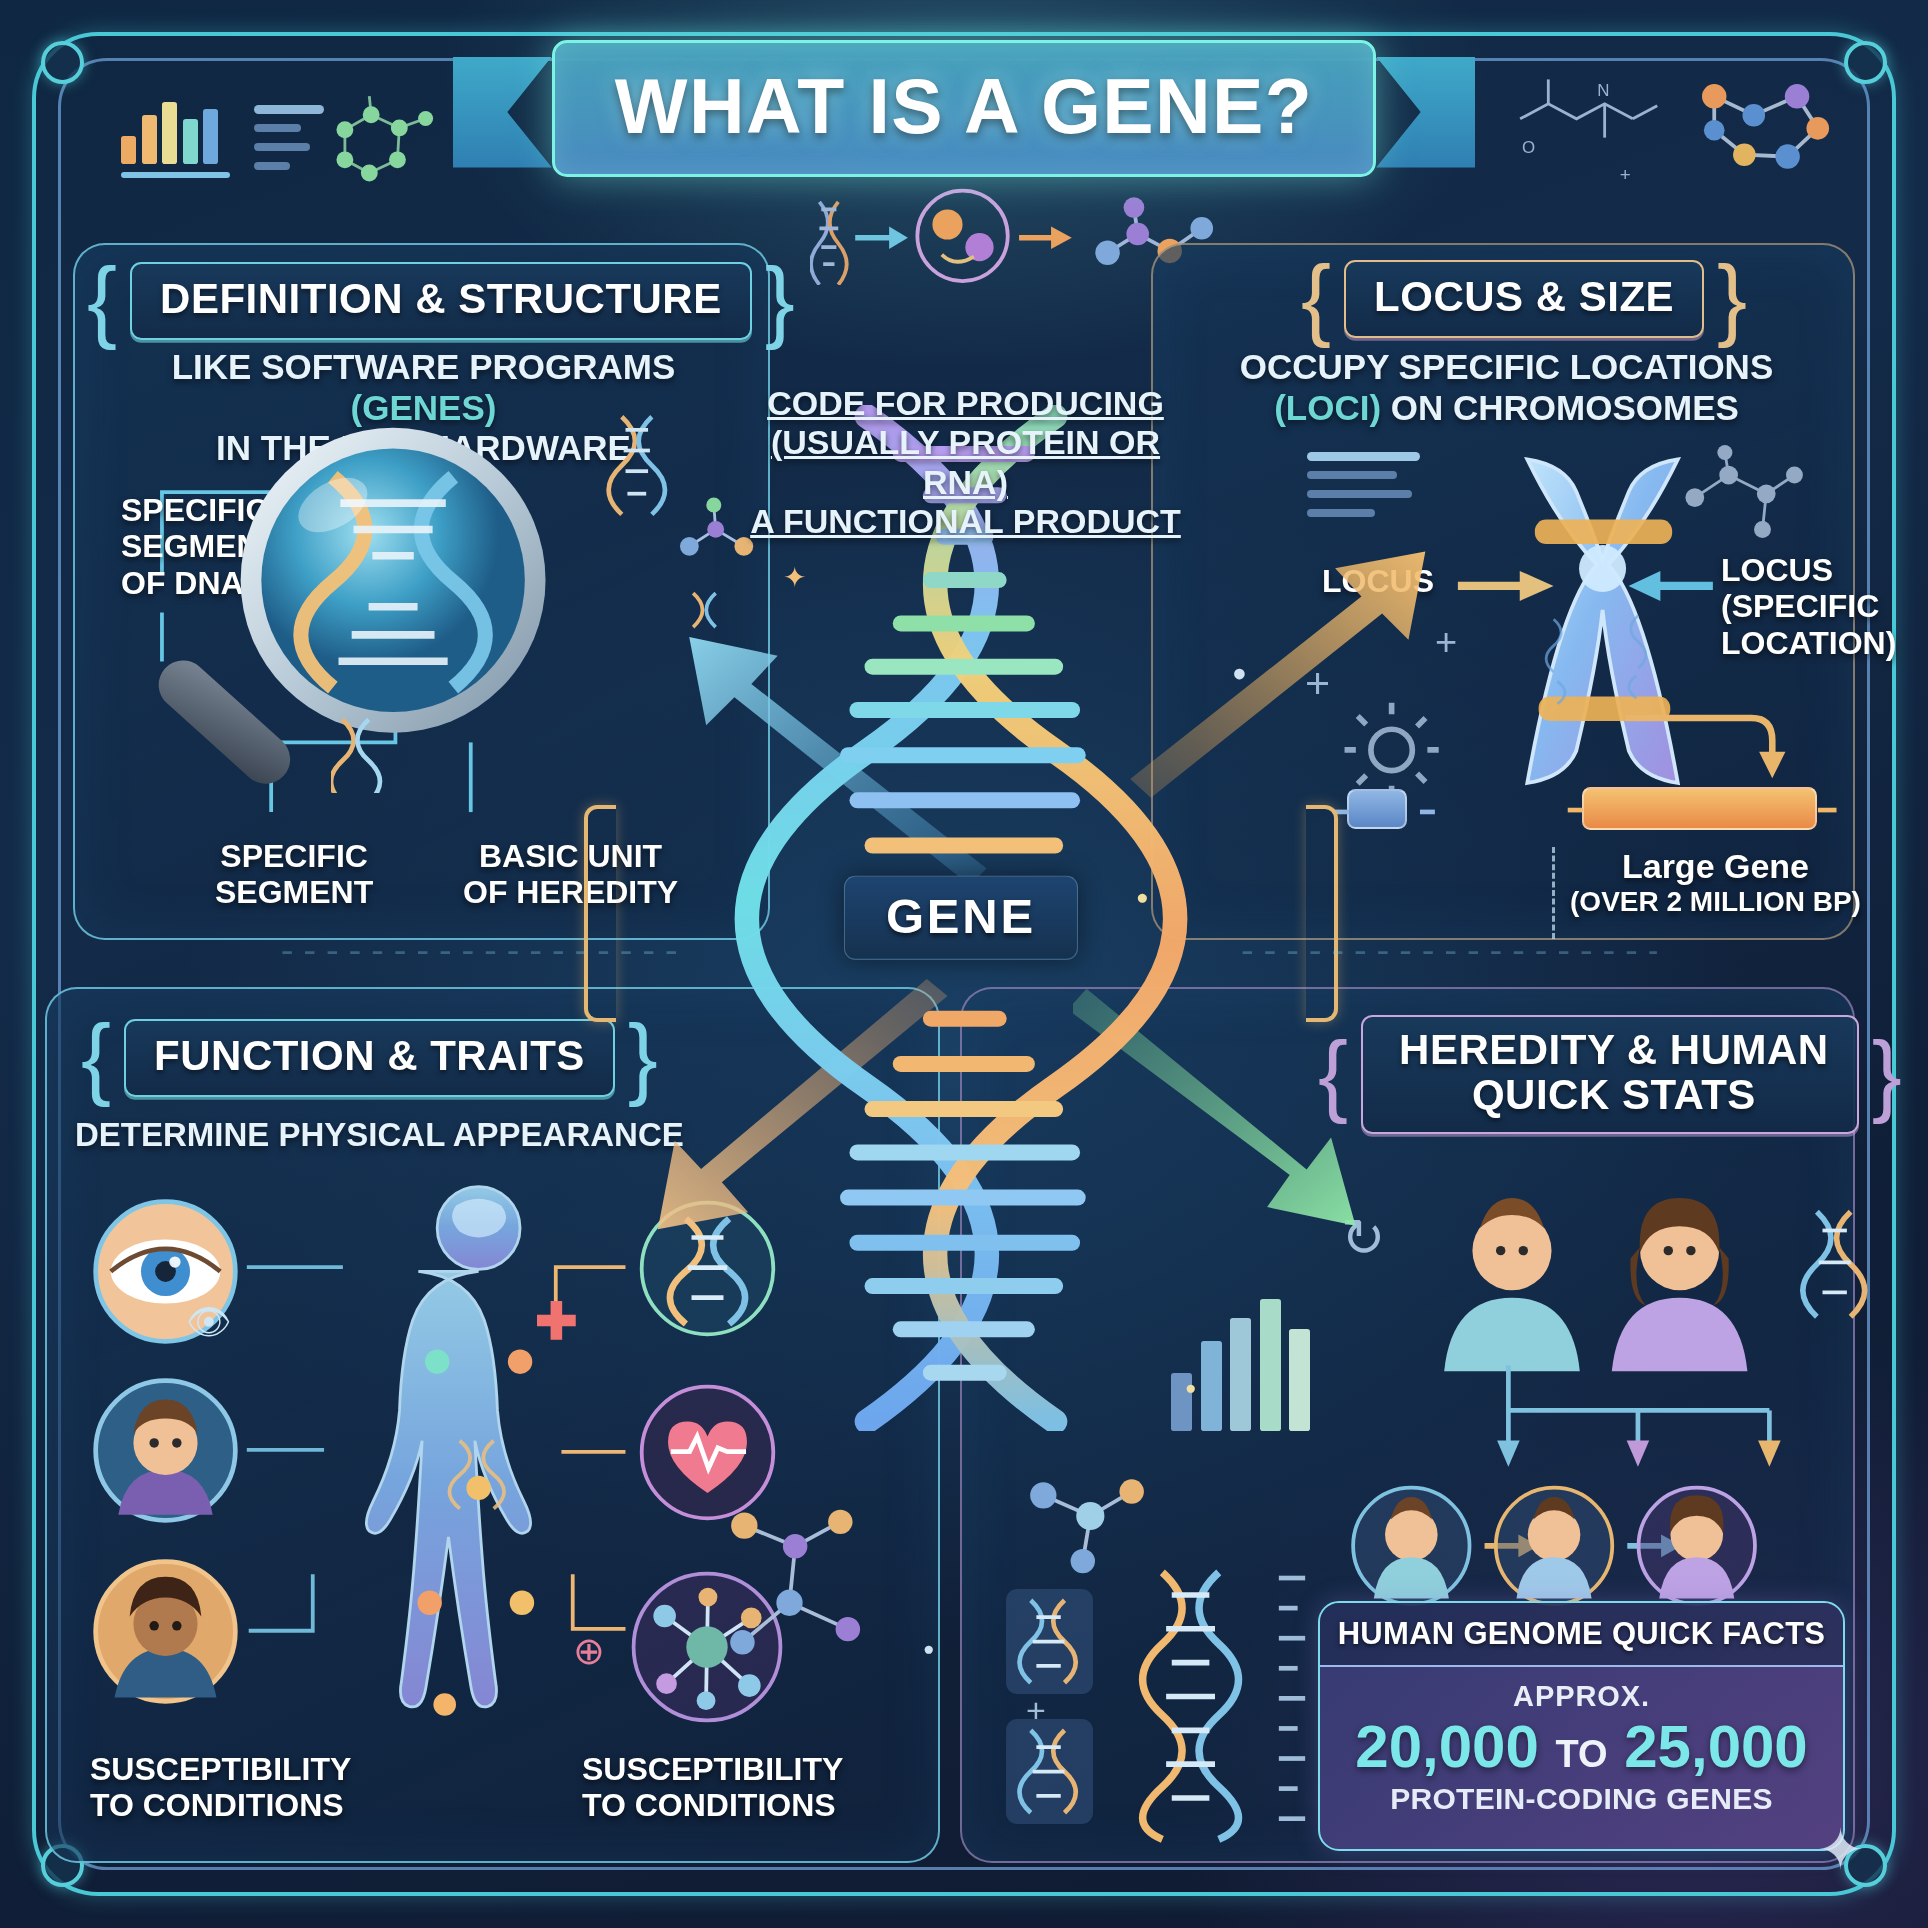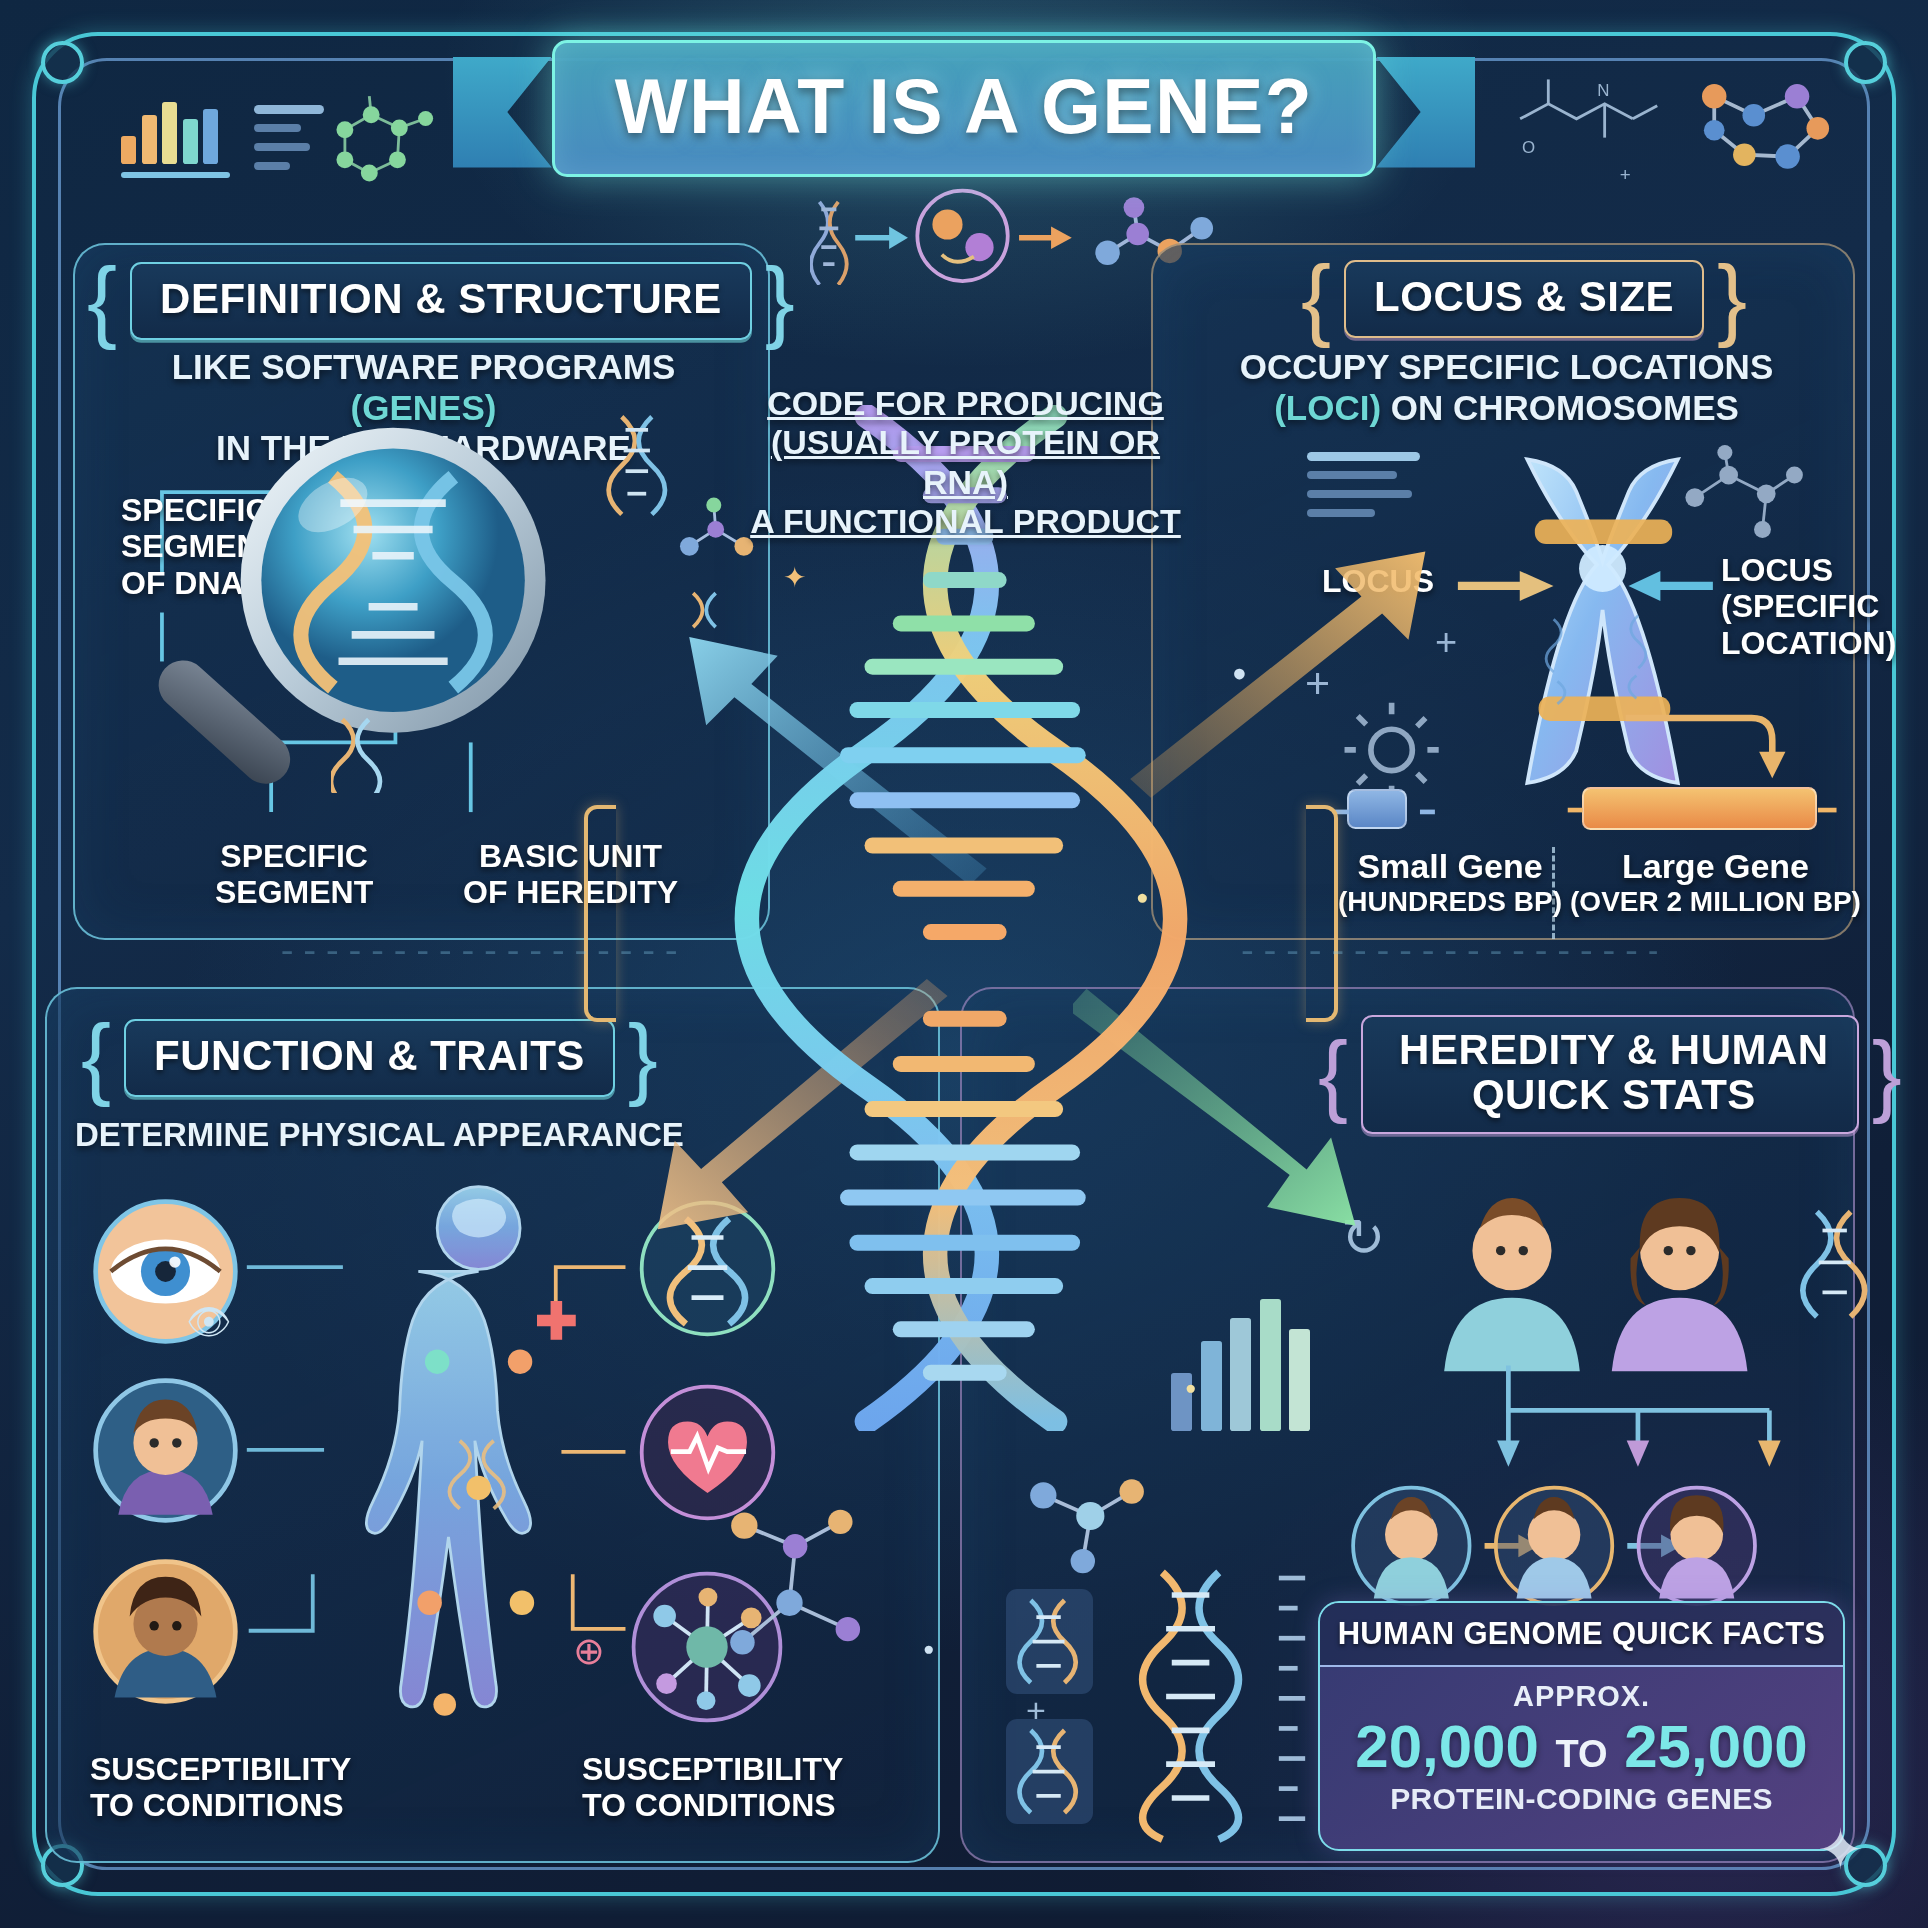--- a/index.html
+++ b/index.html
@@ -455,24 +455,20 @@
       </g>
   </svg>
 
   <svg style="position:absolute;left:1620px;top:697px;" width="188" height="104" viewBox="0 0 200 110">
     <path d="M6 22 H140 q22 0 22 24 V60" stroke="#e9b56b" stroke-width="7" fill="none"></path>
     <path d="M148 58 L162 86 L176 58 Z" fill="#e9b56b"></path>
   </svg>
 
   <div class="divider-dots" style="left:1552px;top:847px;height:92px;"></div>
 
-  <div class="callout" style="left:1337px;top:847px;text-align:center;width:226px;">
-    <div style="font-size:34px;">Small Gene</div>
-    <div class="small" style="font-size:28px;">(HUNDREDS BP)</div>
-  </div>
   <div class="callout" style="left:1565px;top:847px;text-align:center;width:301px;">
     <div style="font-size:34px;">Large Gene</div>
     <div class="small" style="font-size:28px;">(OVER 2 MILLION BP)</div>
   </div>
 
   <div class="panel" id="panel-func"></div>
 
   <div class="sec-head" style="left:81px;top:1019px;">
     <span class="brace">{</span>
     <div class="plate">
@@ -859,20 +855,23 @@
         <path d="M196 700 H330" stroke="#f2b872"></path>
         <path d="M166 748 H360" stroke="#f3c880"></path>
         <path d="M150 794 H378" stroke="#9fd6f0"></path>
         <path d="M140 842 H384" stroke="#8fc8f2"></path>
         <path d="M150 890 H378" stroke="#7fc0ee"></path>
         <path d="M166 936 H360" stroke="#8fcdef"></path>
         <path d="M196 982 H330" stroke="#9ed2f0"></path>
         <path d="M228 1028 H300" stroke="#a8d8f0"></path>
       </g>
     </svg>
+    <div id="gene-badge">
+      <span>GENE</span>
+    </div>
   </div>
 
   <div class="subtext" style="left:744px;top:384px;width:443px;font-size:34px;text-decoration:underline;">
     <div>CODE FOR PRODUCING</div>
     <div>(USUALLY PROTEIN OR RNA)</div>
     <div>A FUNCTIONAL PRODUCT</div>
   </div>
 
   <div class="deco" style="left:783px;top:561px;color:#f2c078;font-size:28px;">✦</div>
   <div class="deco" style="left:1232px;top:659px;color:#cfe2f2;font-size:24.5px;">●</div>

